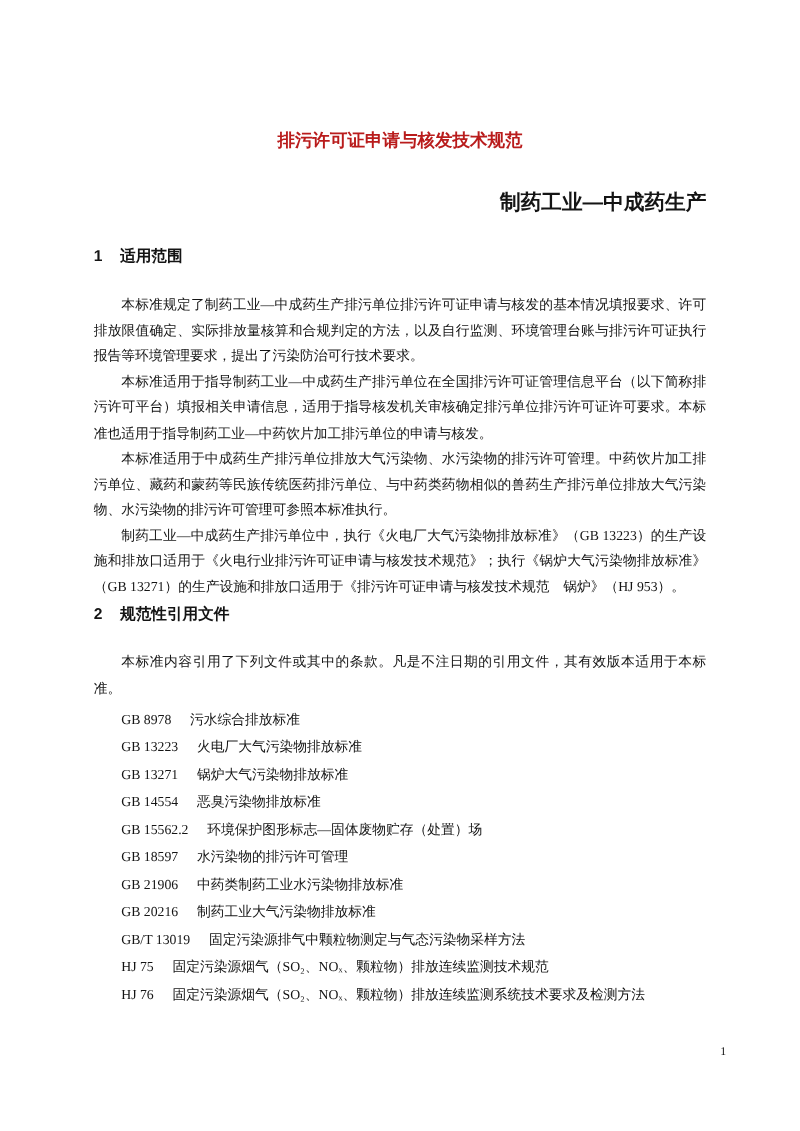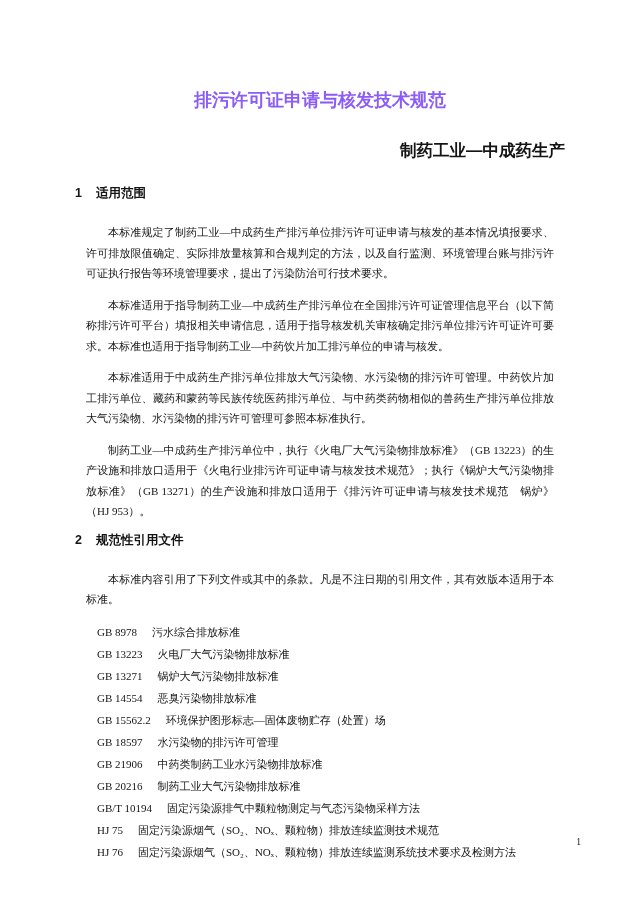--- a/index.html
+++ b/index.html
@@ -16,27 +16,27 @@
     font-family: "Liberation Serif", "DejaVu Serif", serif;
   }
   .page {
     position: absolute;
     inset: 0;
     box-sizing: border-box;
     padding: 88px 75px 0 75px;
     background: #ffffff;
   }
   .doc-title {
-    margin: 0;
+    margin: 12px;
     text-align: center;
     font-family: "Liberation Sans", "DejaVu Sans", sans-serif;
     font-weight: bold;
-    font-size: 18px;
+    font-size: 14px;
     line-height: 24px;
-    color: #8b5cf6;
+    color: #b91c1c;
   }
   .doc-subtitle {
     margin: 28px 0 0 0;
     text-align: right;
     font-family: "Liberation Sans", "DejaVu Sans", sans-serif;
     font-weight: bold;
     font-size: 16.5px;
     line-height: 20px;
     color: #141414;
   }
@@ -50,21 +50,21 @@
     font-size: 12.5px;
     line-height: 14px;
     color: #141414;
   }
   .sec-num {
     display: inline-block;
     min-width: 7px;
     margin-right: 14px;
   }
   .para {
-    margin: 11px;
+    margin: 0;
     font-size: 11px;
     line-height: 20.5px;
     text-align: justify;
     text-indent: 2em;
     word-break: break-all;
     color: #141414;
   }
   .ref-list { margin-top: 4px; }
   .ref-item {
     padding-left: 22px;
@@ -102,20 +102,20 @@
         <p class="para">本标准内容引用了下列文件或其中的条款。凡是不注日期的引用文件，其有效版本适用于本标准。</p>
         <div class="ref-list">
           <div class="ref-item"><span class="ref-code">GB 8978</span><span class="ref-name">污水综合排放标准</span></div>
           <div class="ref-item"><span class="ref-code">GB 13223</span><span class="ref-name">火电厂大气污染物排放标准</span></div>
           <div class="ref-item"><span class="ref-code">GB 13271</span><span class="ref-name">锅炉大气污染物排放标准</span></div>
           <div class="ref-item"><span class="ref-code">GB 14554</span><span class="ref-name">恶臭污染物排放标准</span></div>
           <div class="ref-item"><span class="ref-code">GB 15562.2</span><span class="ref-name">环境保护图形标志—固体废物贮存（处置）场</span></div>
           <div class="ref-item"><span class="ref-code">GB 18597</span><span class="ref-name">水污染物的排污许可管理</span></div>
           <div class="ref-item"><span class="ref-code">GB 21906</span><span class="ref-name">中药类制药工业水污染物排放标准</span></div>
           <div class="ref-item"><span class="ref-code">GB 20216</span><span class="ref-name">制药工业大气污染物排放标准</span></div>
-          <div class="ref-item"><span class="ref-code">GB/T 10194</span><span class="ref-name">固定污染源排气中颗粒物测定与气态污染物采样方法</span></div>
+          <div class="ref-item"><span class="ref-code">GB/T 13019</span><span class="ref-name">固定污染源排气中颗粒物测定与气态污染物采样方法</span></div>
           <div class="ref-item"><span class="ref-code">HJ 75</span><span class="ref-name">固定污染源烟气（SO₂、NOₓ、颗粒物）排放连续监测技术规范</span></div>
           <div class="ref-item"><span class="ref-code">HJ 76</span><span class="ref-name">固定污染源烟气（SO₂、NOₓ、颗粒物）排放连续监测系统技术要求及检测方法</span></div>
         </div>
       </section>
     </div>
   <div class="page-number">1</div>
 </div>
 
 </body></html>

